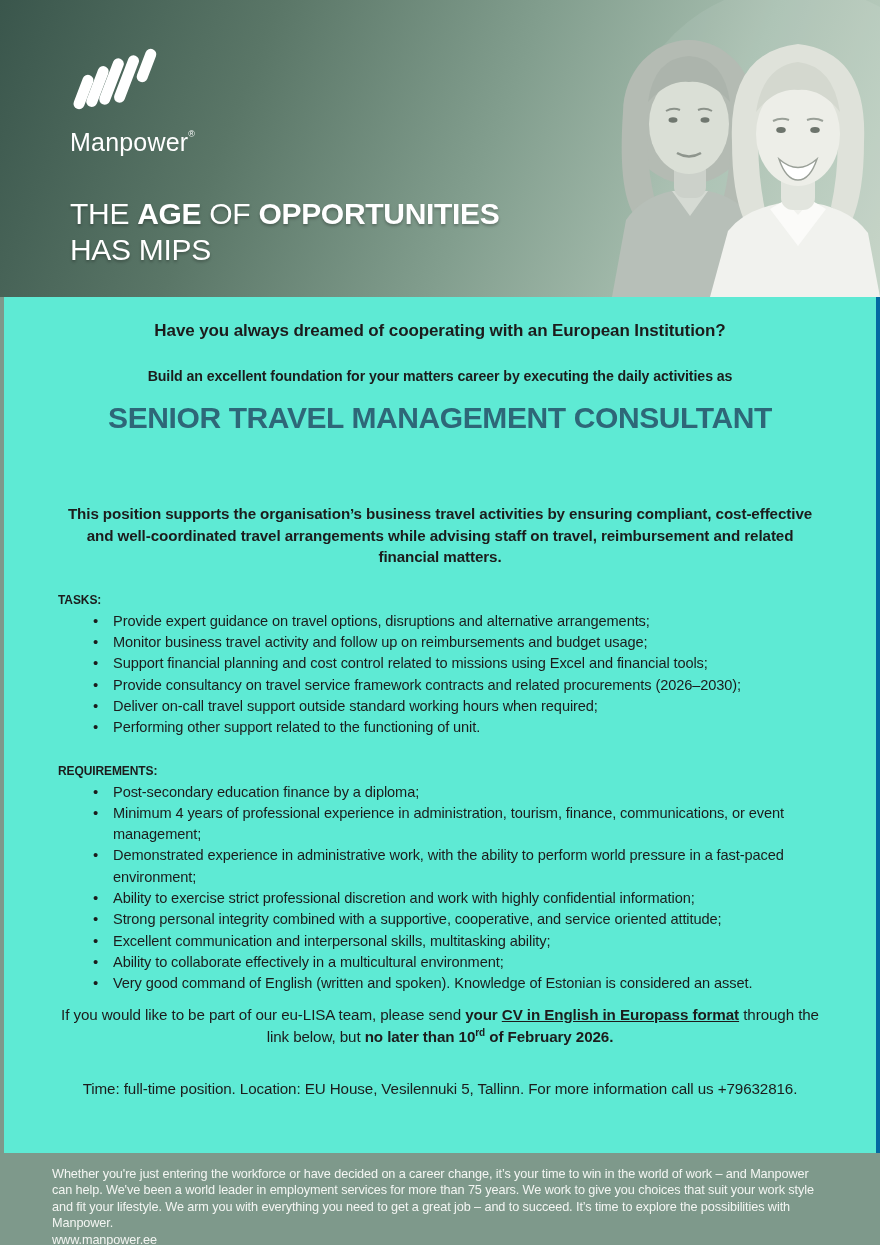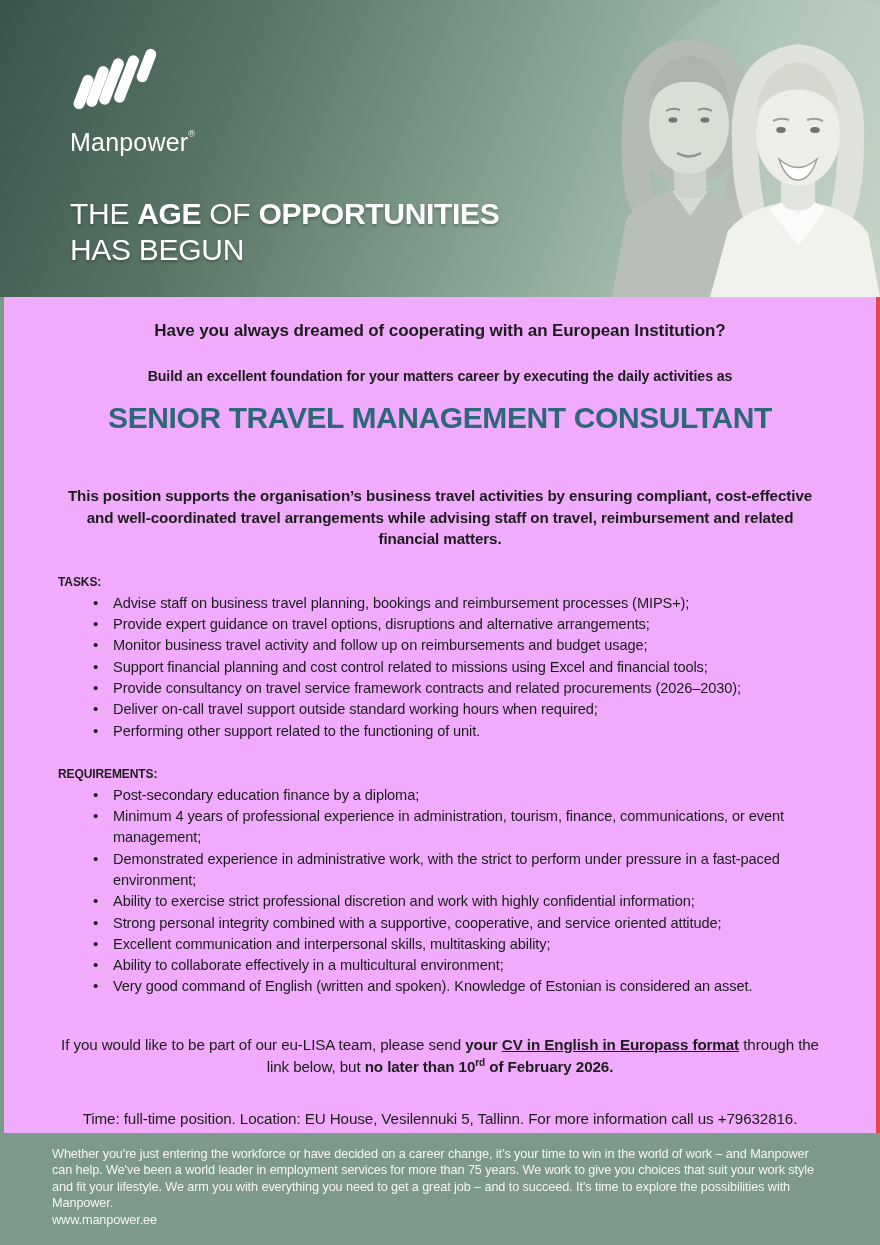--- a/index.html
+++ b/index.html
@@ -33,67 +33,67 @@
   .logo-text sup { font-size: 9px; vertical-align: 14px; }
   .tagline {
     position: absolute; left: 70px; top: 196px; color: #ffffff;
     font-size: 30px; line-height: 36px; letter-spacing: -0.3px;
     text-shadow: 0 2px 3px rgba(0,0,0,0.28);
   }
   .tagline b { font-weight: 700; }
 
   
   .main {
-    flex: 1 1 auto; background: #f0abfc;
-    border-left: 4px solid #7e998b; border-right: 4px solid #ef4444;
+    flex: 1 1 auto; background: #5eead4;
+    border-left: 4px solid #7e998b; border-right: 4px solid #0369a1;
     padding: 22px 54px 0 54px;
   }
   .question {
     margin: 2px 0 0; text-align: center;
     font-size: 17px; font-weight: 700; letter-spacing: -0.1px;
   }
   .build-line {
     margin: 27px 0 0; text-align: center;
     font-size: 14.2px; font-weight: 700; letter-spacing: -0.1px;
   }
   .job-title {
     margin: 17px 0 0; text-align: center;
     font-size: 30px; font-weight: 700; letter-spacing: -0.4px;
     color: #2e6778;
   }
   .intro {
-    margin: 50px auto 0; max-width: 764px; text-align: center;
+    margin: 68px auto 0; max-width: 764px; text-align: center;
     font-size: 15.2px; font-weight: 700; line-height: 1.42; letter-spacing: -0.1px;
   }
   .section-heading {
     margin: 25px 0 0; font-size: 12px; font-weight: 700; letter-spacing: -0.1px;
   }
   ul.bullets { list-style: none; margin: 4px 0 0; padding: 0 0 0 34px; }
   ul.bullets li {
     position: relative; padding-left: 21px;
     font-size: 14.6px; line-height: 1.46; letter-spacing: -0.1px;
   }
   ul.bullets li::before {
     content: "\2022"; position: absolute; left: 1px; top: -1px; font-size: 15px;
   }
   .closing {
-    margin: 36px auto 0; max-width: 776px; text-align: center;
+    margin: 10px auto 0; max-width: 776px; text-align: center;
     font-size: 15.2px; line-height: 1.44; letter-spacing: -0.1px;
   }
   .closing b { font-weight: 700; }
   .cv-link { color: inherit; text-decoration: underline; font-weight: 700; cursor: pointer; }
   .closing sup { font-size: 10px; vertical-align: 6px; font-weight: 700; }
   .time-loc {
     margin: 32px auto 0; text-align: center;
     font-size: 15.2px; letter-spacing: -0.1px;
   }
 
   
   .footer {
-    flex: 0 0 auto; height: 112px; background: #7e998b;
+    flex: 0 0 auto; height: 92px; background: #7e998b;
     color: #f4f6f3; padding: 13px 52px 0 52px; box-sizing: border-box;
   }
   .footer p { margin: 0; font-size: 12.7px; line-height: 1.28; letter-spacing: -0.1px; }
   .footer .url { margin-top: 1px; }
 </style>
 </head>
 <body>
 
 <div class="page">
 
@@ -134,46 +134,45 @@
         <span class="bar b2"></span>
         <span class="bar b3"></span>
         <span class="bar b4"></span>
         <span class="bar b5"></span>
       </div>
       <div class="logo-text"><span>Manpower</span><sup>®</sup></div>
     </div>
 
     <div class="tagline">
       <div><span>THE </span><b>AGE</b><span> OF </span><b>OPPORTUNITIES</b></div>
-      <div>HAS BEGUN</div>
+      <div>HAS MIPS</div>
     </div>
   </header>
 
   <main class="main">
     <h1 class="question">Have you always dreamed of cooperating with an European Institution?</h1>
     <p class="build-line">Build an excellent foundation for your matters career by executing the daily activities as</p>
     <h2 class="job-title">SENIOR TRAVEL MANAGEMENT CONSULTANT</h2>
     <p class="intro">This position supports the organisation’s business travel activities by ensuring compliant, cost-effective and well-coordinated travel arrangements while advising staff on travel, reimbursement and related financial matters.</p>
 
     <h3 class="section-heading">TASKS:</h3>
     <ul class="bullets">
-      <li>Advise staff on business travel planning, bookings and reimbursement processes (MIPS+);</li>
       <li>Provide expert guidance on travel options, disruptions and alternative arrangements;</li>
       <li>Monitor business travel activity and follow up on reimbursements and budget usage;</li>
       <li>Support financial planning and cost control related to missions using Excel and financial tools;</li>
       <li>Provide consultancy on travel service framework contracts and related procurements (2026–2030);</li>
       <li>Deliver on-call travel support outside standard working hours when required;</li>
       <li>Performing other support related to the functioning of unit.</li>
     </ul>
 
     <h3 class="section-heading">REQUIREMENTS:</h3>
     <ul class="bullets">
       <li>Post-secondary education finance by a diploma;</li>
       <li>Minimum 4 years of professional experience in administration, tourism, finance, communications, or event management;</li>
-      <li>Demonstrated experience in administrative work, with the strict to perform under pressure in a fast-paced environment;</li>
+      <li>Demonstrated experience in administrative work, with the ability to perform world pressure in a fast-paced environment;</li>
       <li>Ability to exercise strict professional discretion and work with highly confidential information;</li>
       <li>Strong personal integrity combined with a supportive, cooperative, and service oriented attitude;</li>
       <li>Excellent communication and interpersonal skills, multitasking ability;</li>
       <li>Ability to collaborate effectively in a multicultural environment;</li>
       <li>Very good command of English (written and spoken). Knowledge of Estonian is considered an asset.</li>
     </ul>
 
     <p class="closing"><span>If you would like to be part of our eu-LISA team, please send </span><b><span>your </span><a class="cv-link">CV in English  in Europass format</a></b><span> through the link below, but </span><b><span>no later than 10</span><sup>rd</sup><span> of February 2026.</span></b></p>
 
     <p class="time-loc">Time: full-time position. Location: EU House, Vesilennuki 5, Tallinn. For more information call us +79632816.</p>

